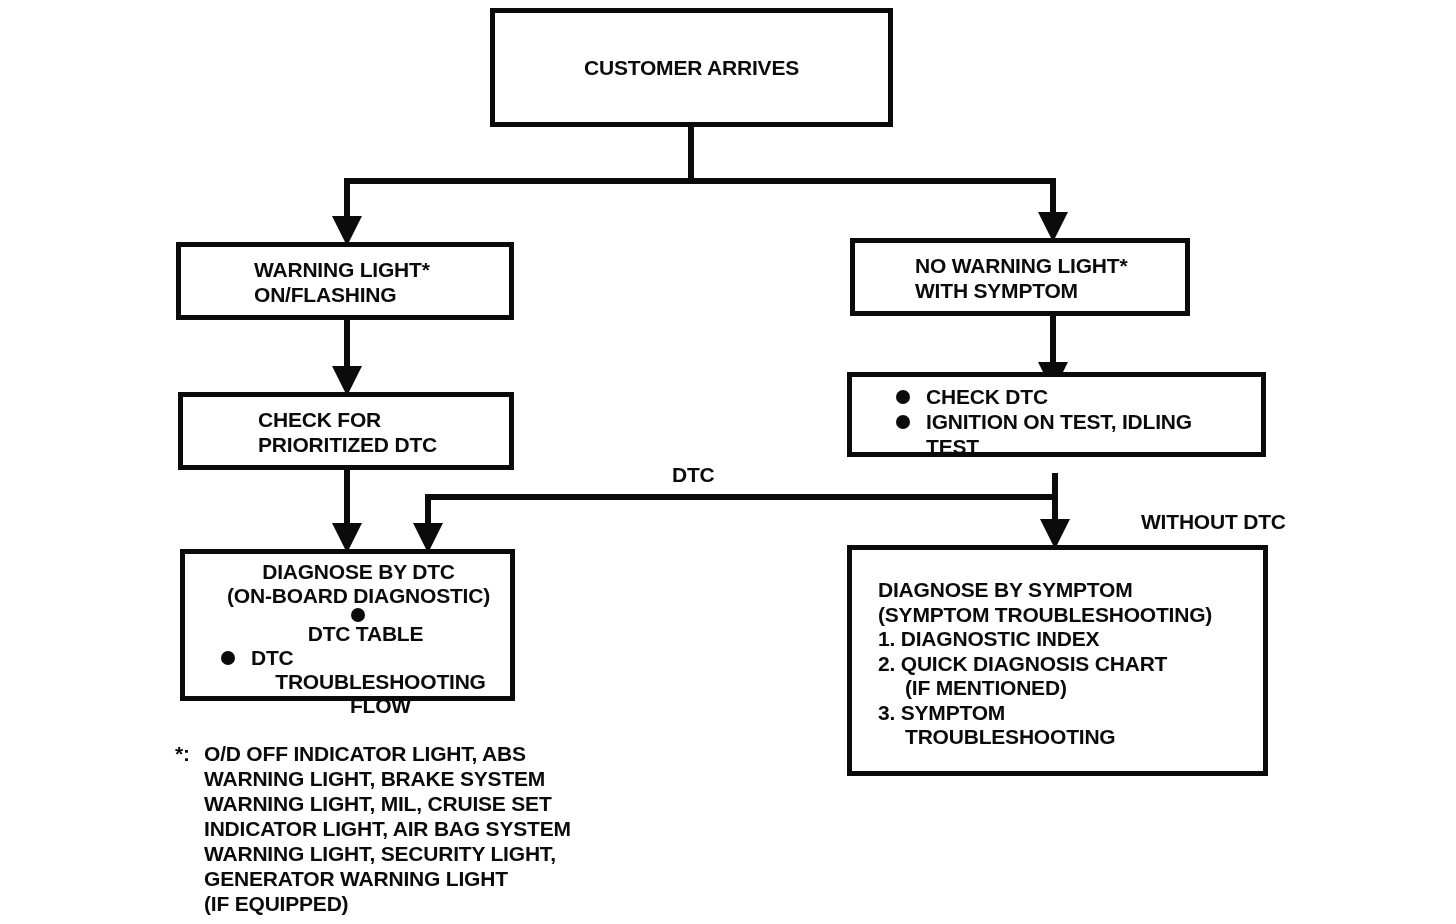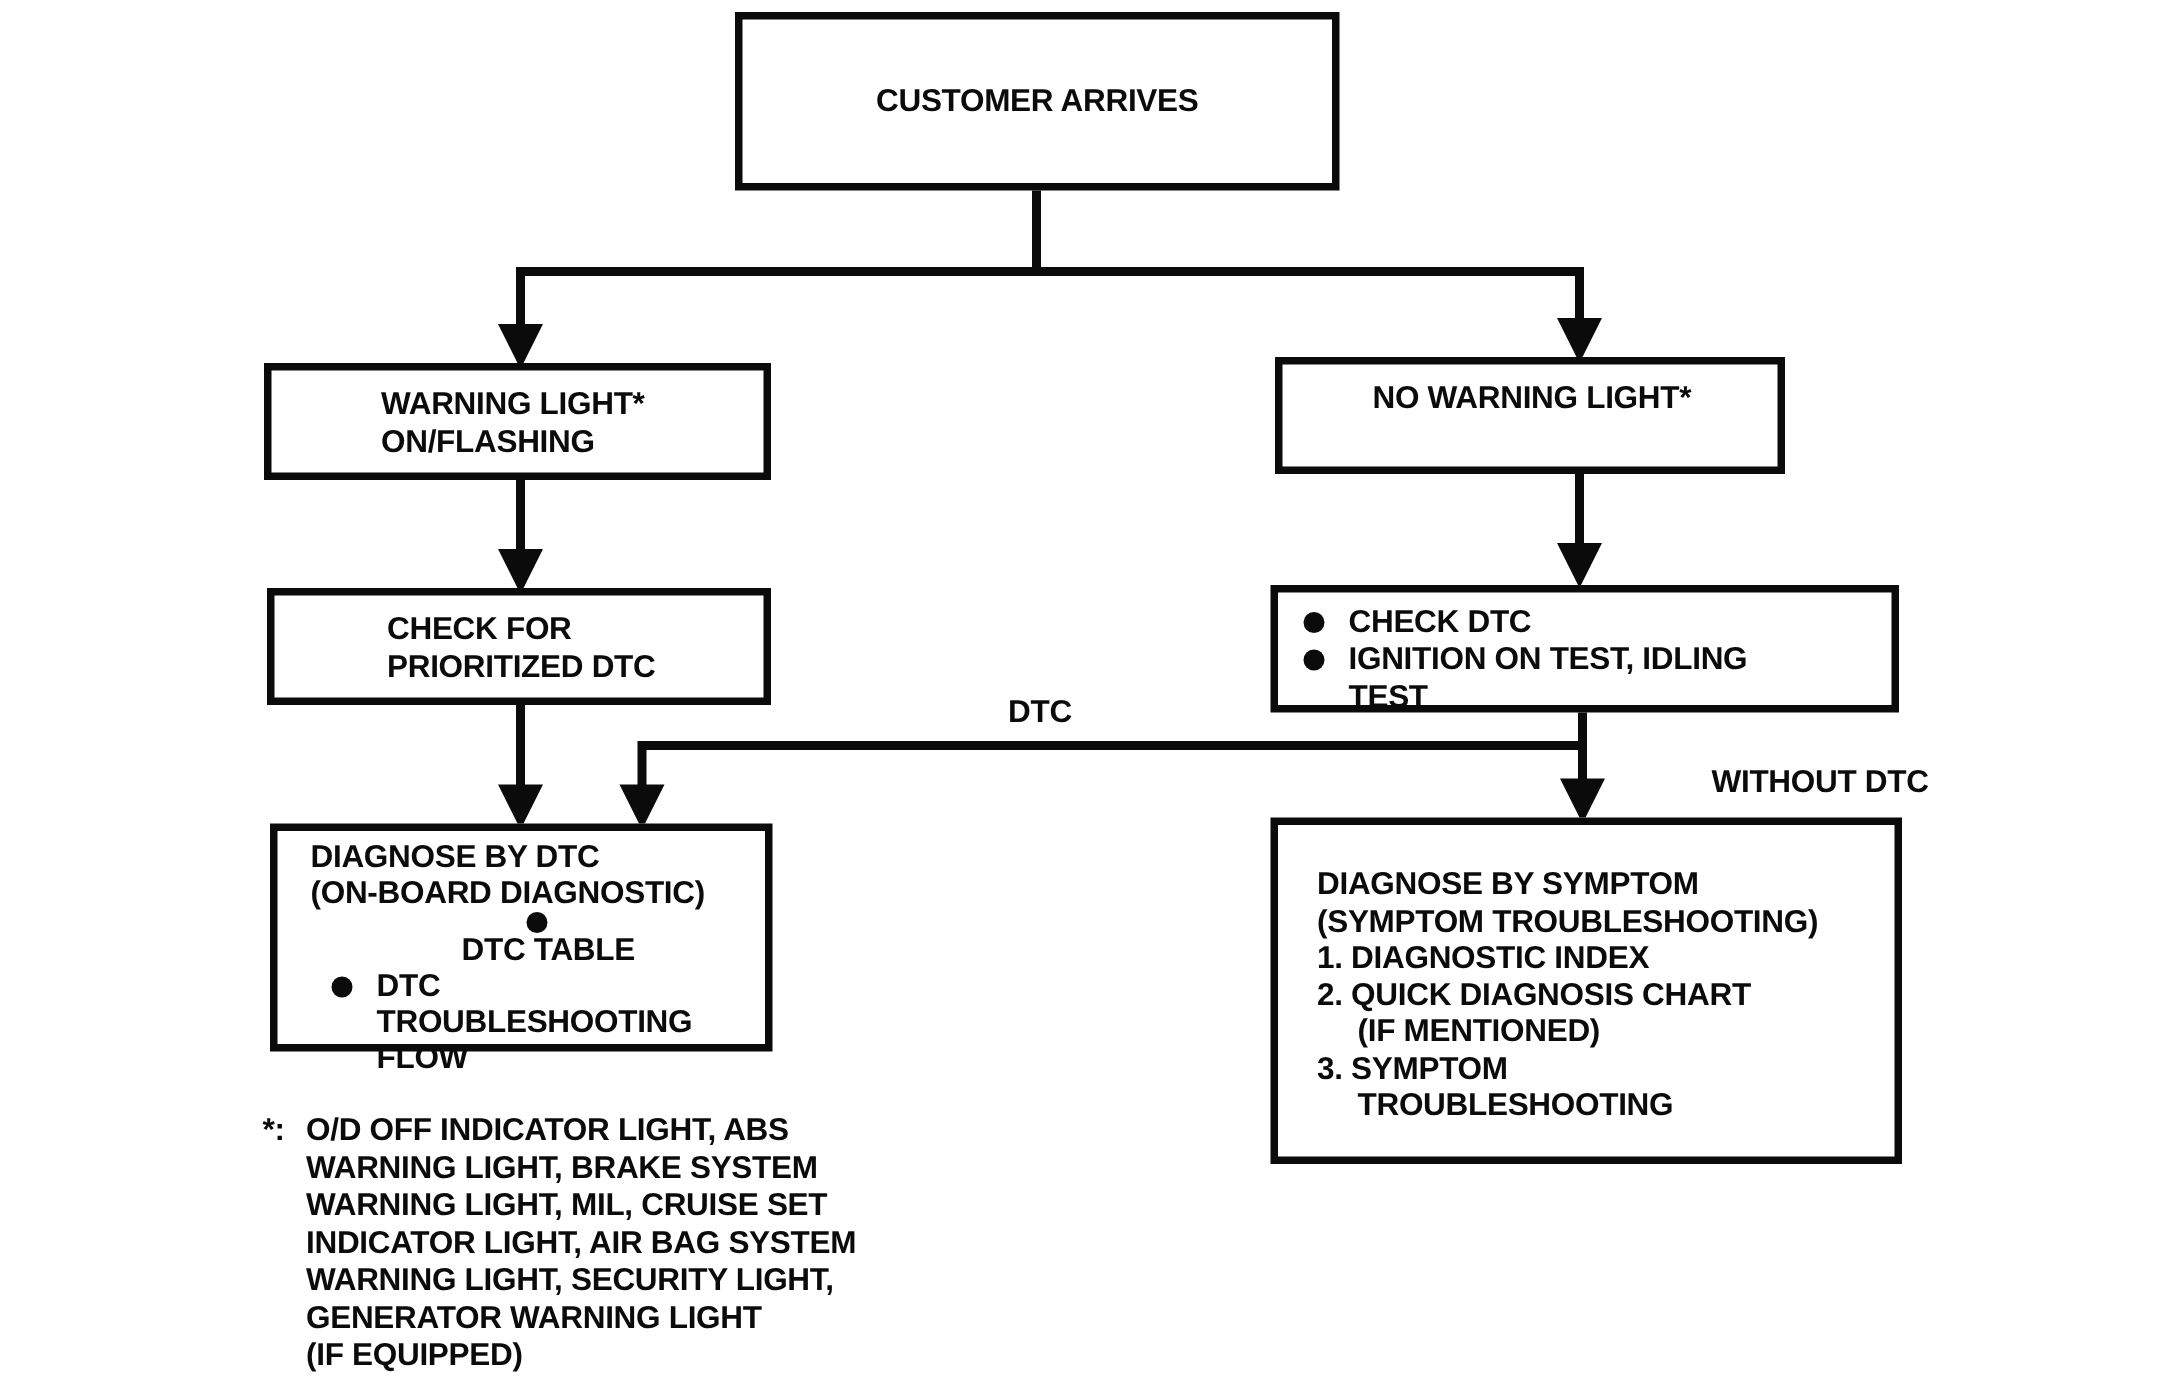--- a/index.html
+++ b/index.html
@@ -125,40 +125,41 @@
     <span class="line">CUSTOMER ARRIVES</span>
   </div>
 
   <div class="node" style="left:176px; top:242px; width:338px; height:78px; padding:10px 0 0 73px;">
     <div class="line">WARNING LIGHT*</div>
     <div class="line">ON/FLASHING</div>
   </div>
 
   <div class="node" style="left:850px; top:238px; width:340px; height:78px; padding:10px 0 0 60px;">
     <div class="line">NO WARNING LIGHT*</div>
+    <div class="line">WITH SYMPTOM</div>
   </div>
 
   <div class="node" style="left:178px; top:392px; width:336px; height:78px; padding:10px 0 0 75px;">
     <div class="line">CHECK FOR</div>
     <div class="line">PRIORITIZED DTC</div>
   </div>
 
-  <div class="node" style="left:847px; top:390px; width:419px; height:85px; padding:7px 0 0 17px;">
+  <div class="node" style="left:847px; top:372px; width:419px; height:85px; padding:7px 0 0 44px;">
     <div class="line bullet-row">
       <span class="bullet-dot"></span>
       <span>CHECK DTC</span>
     </div>
     <div class="line bullet-row">
       <span class="bullet-dot"></span>
       <span>IGNITION ON TEST, IDLING</span>
     </div>
     <div class="line hang">TEST</div>
   </div>
 
-  <div class="node" style="left:180px; top:549px; width:335px; height:152px; padding:6px 0 0 22px; line-height:24px;">
+  <div class="node" style="left:180px; top:549px; width:335px; height:152px; padding:6px 0 0 22px; line-height:24px;text-align:center;">
     <div class="line">DIAGNOSE BY DTC</div>
     <div class="line">(ON-BOARD DIAGNOSTIC)</div>
     <div class="line bullet-row" style="padding-left:14px;flex-direction:column;">
       <span class="bullet-dot"></span>
       <span>DTC TABLE</span>
     </div>
     <div class="line bullet-row" style="padding-left:14px;">
       <span class="bullet-dot"></span>
       <span>DTC</span>
     </div>

